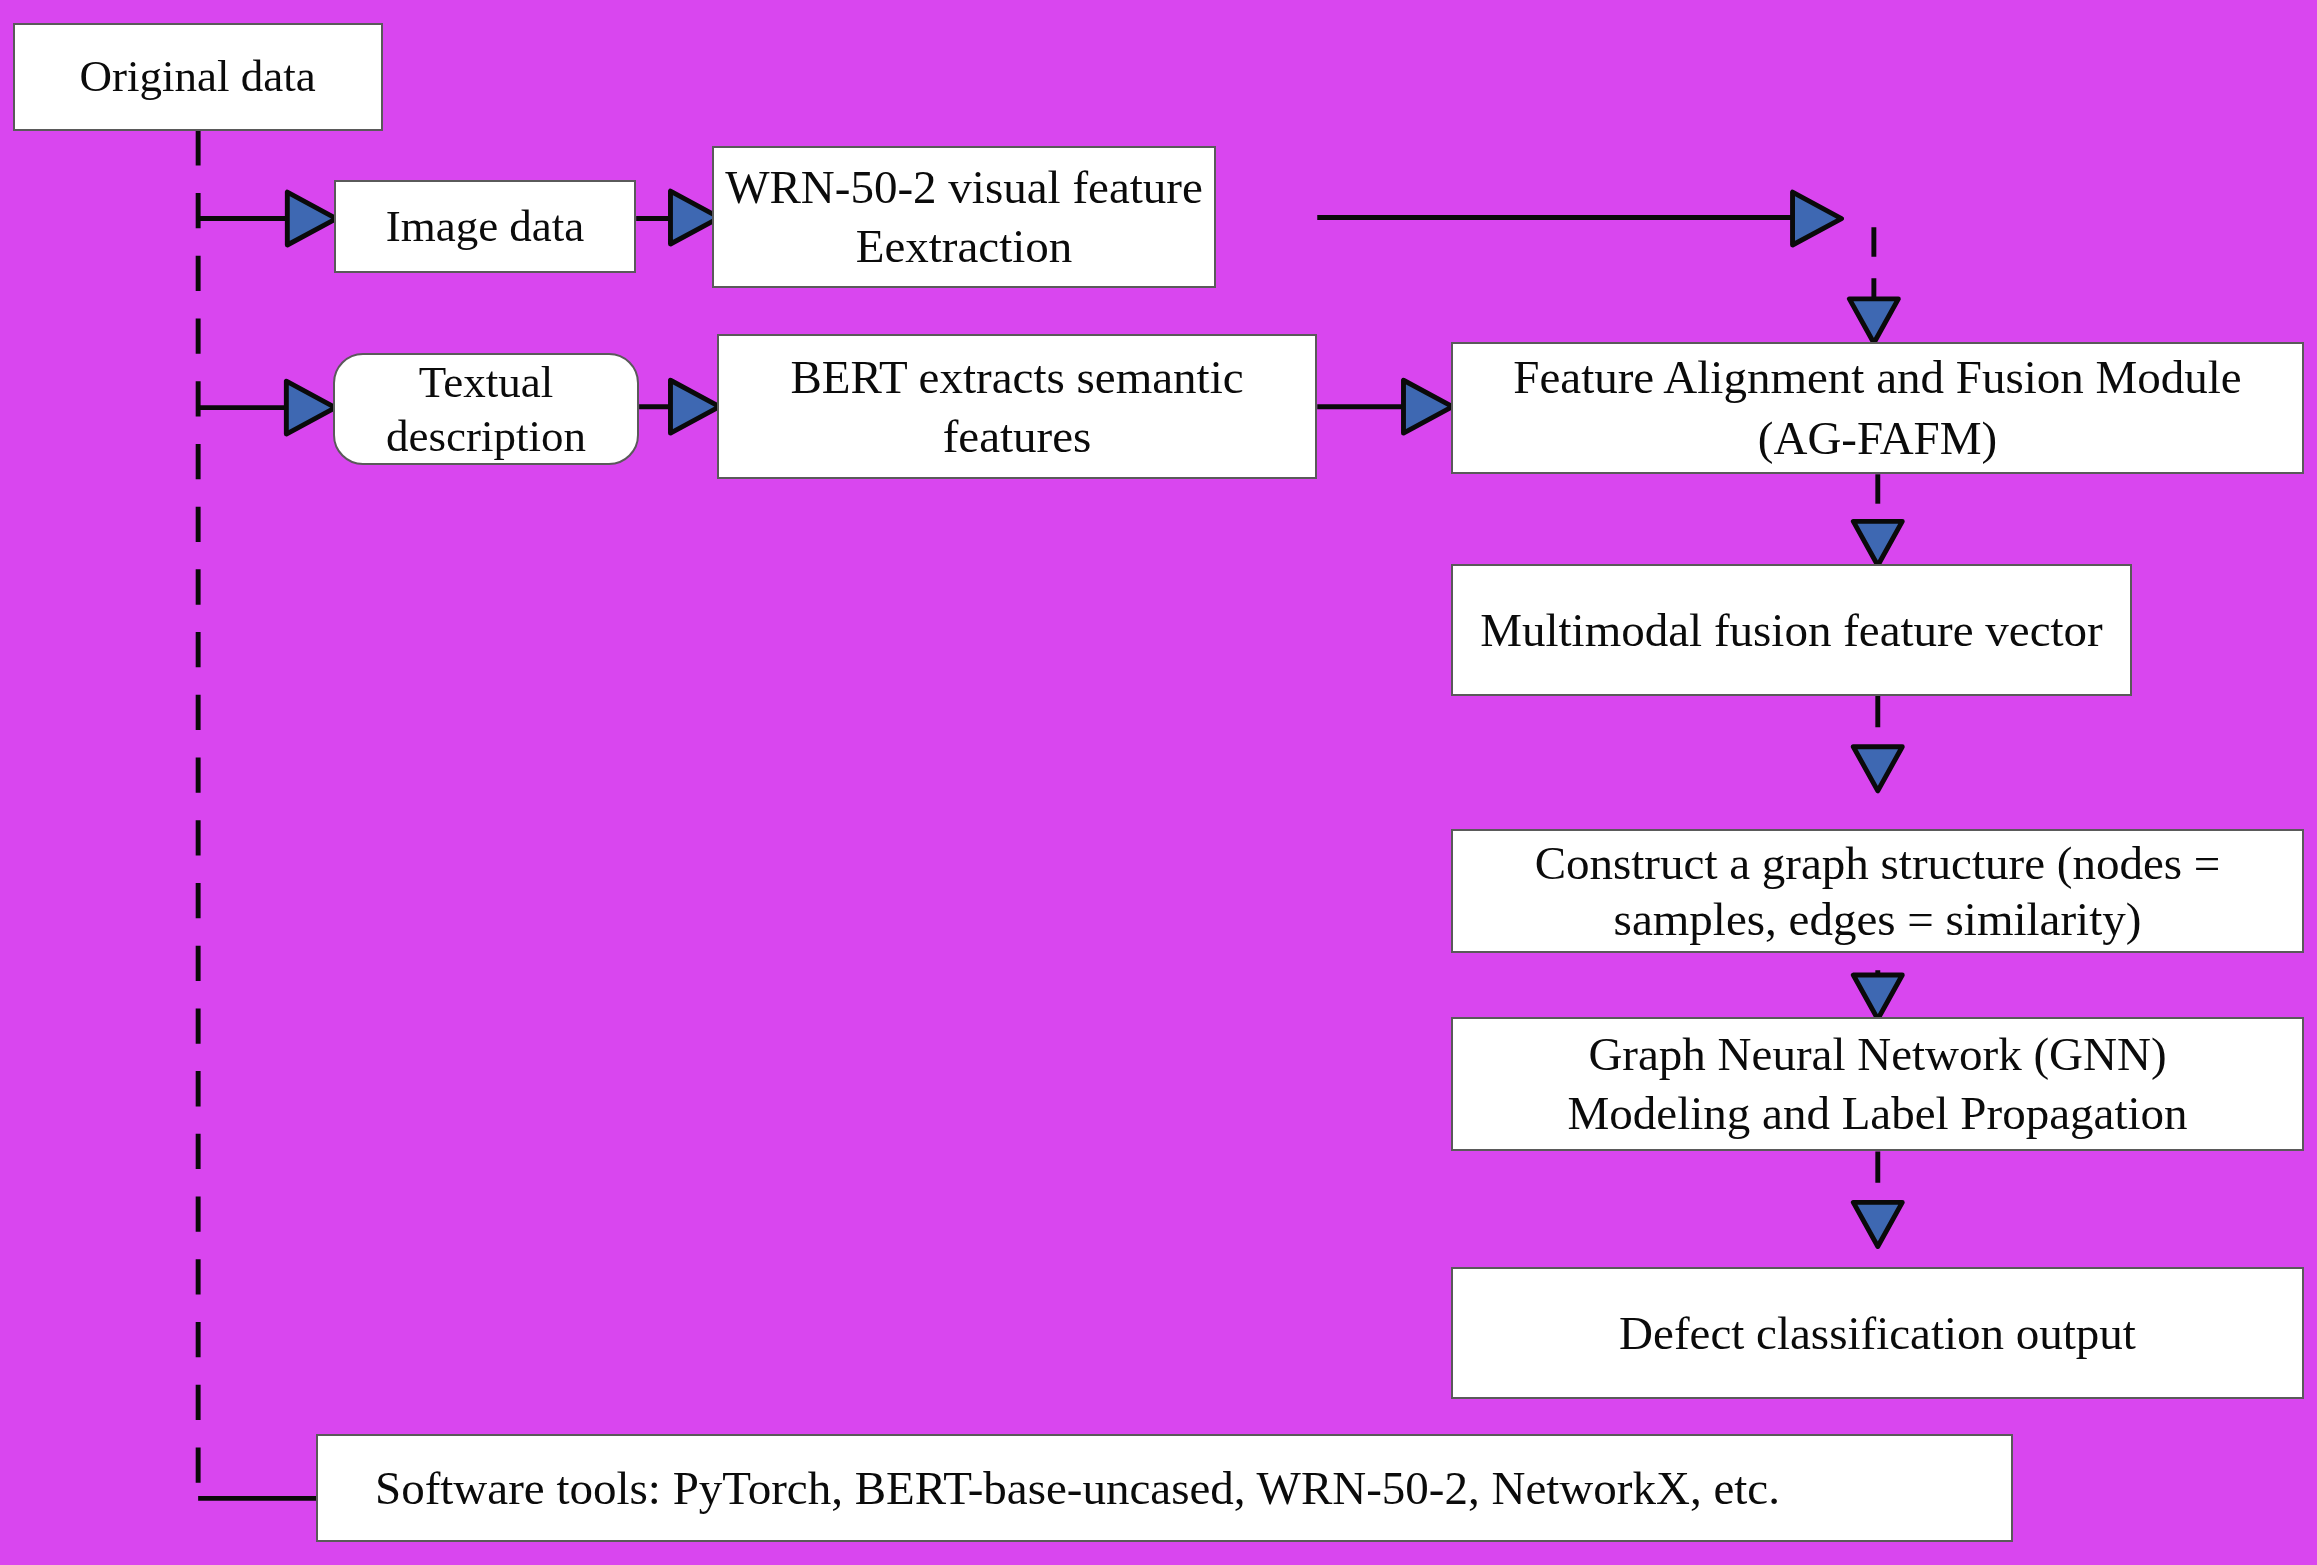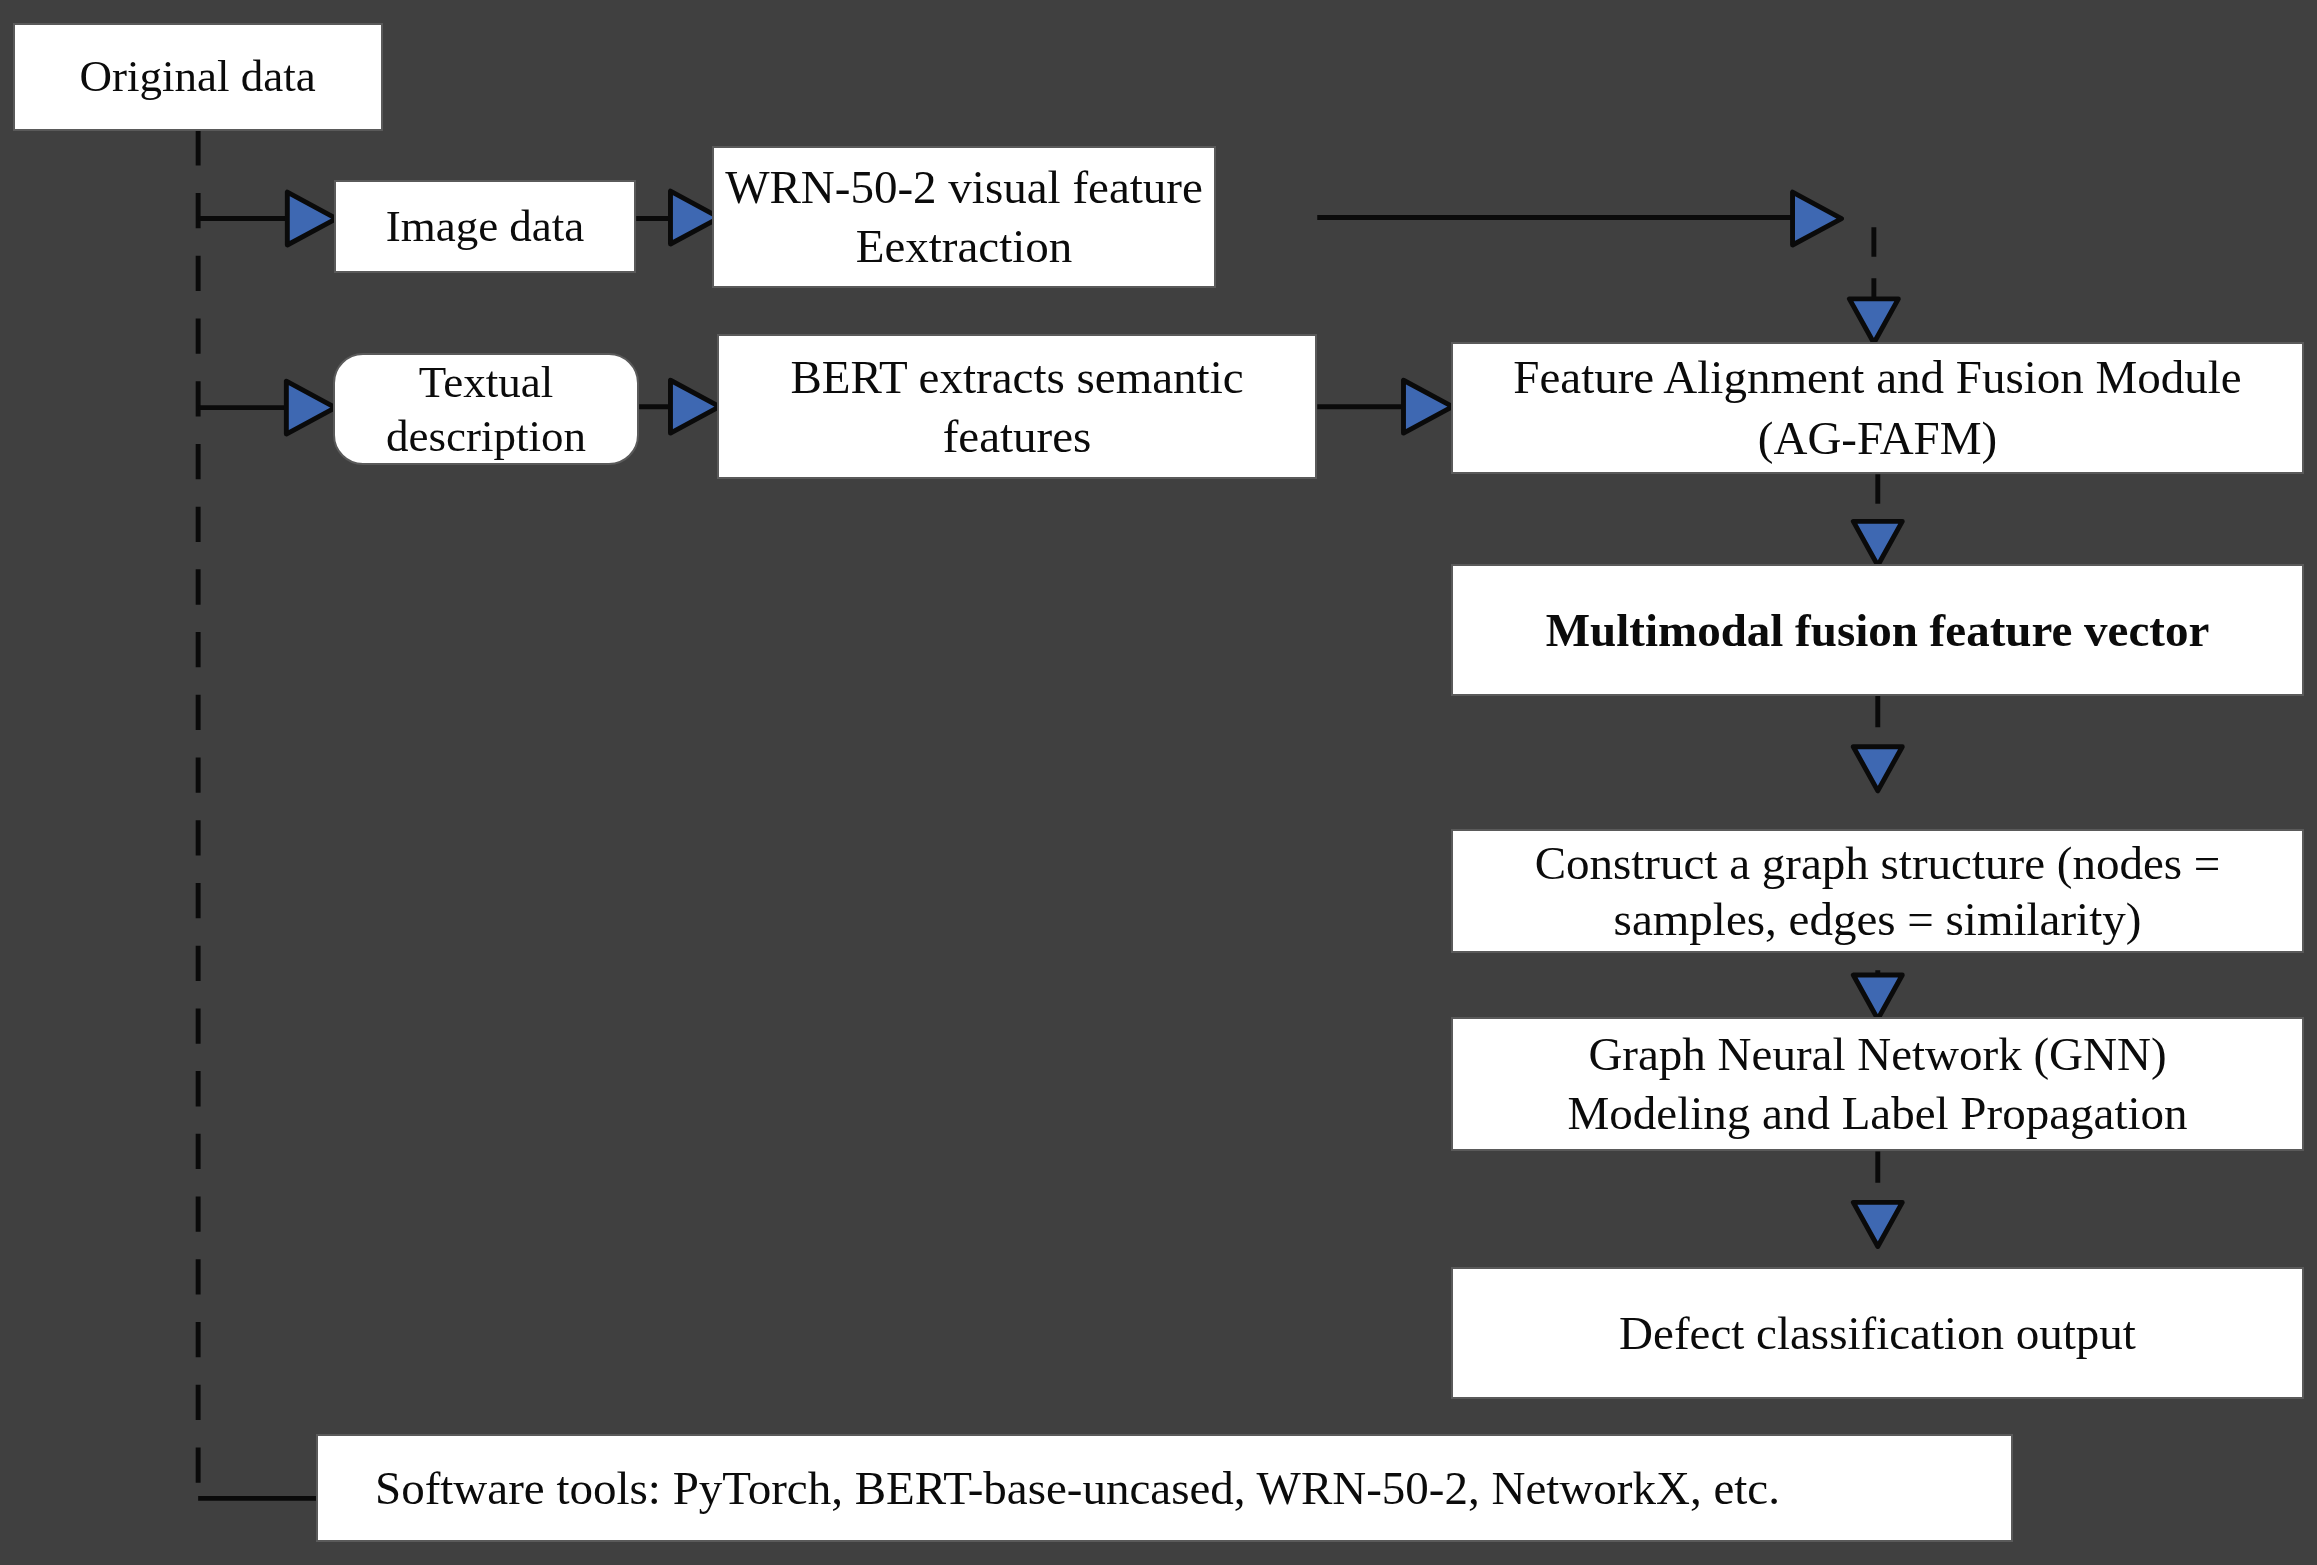--- a/index.html
+++ b/index.html
@@ -1,20 +1,20 @@
 <!DOCTYPE html>
 <html><head>
 <meta charset="utf-8">
 <style>
   html, body { margin: 0; padding: 0; background: #ffffff; }
   #canvas {
     position: relative;
     width: 2317px;
     height: 1565px;
-    background: #404040;
+    background: #d946ef;
     font-family: "Liberation Serif", "DejaVu Serif", serif;
     color: #0b0b0b;
     overflow: hidden;
   }
   #wires {
     position: absolute;
     left: 0; top: 0;
     width: 2317px; height: 1565px;
   }
   .node {
@@ -30,21 +30,21 @@
     white-space: pre-line;
   }
   .f46 { font-size: 45px; }
   .f48 { font-size: 47px; }
   .node-original     { left: 12.7px;   top: 22.5px;   width: 370px;  height: 108px; }
   .node-image        { left: 334px;  top: 180px;  width: 302px;  height: 93px; }
   .node-wrn          { left: 712px;  top: 146px;  width: 504px;  height: 142px; }
   .node-textual      { left: 333px;  top: 353px;  width: 306px;  height: 112px; line-height: 1.2; border-radius: 30px; }
   .node-bert         { left: 717px;  top: 334px;  width: 600px;  height: 145px; }
   .node-fafm         { left: 1451px; top: 342px;  width: 853px;  height: 132px; line-height: 1.3; }
-  .node-multimodal   { left: 1451px; top: 564px;  width: 853px;  height: 132px; font-weight: bold; }
+  .node-multimodal   { left: 1451px; top: 564px;  width: 681px;  height: 132px; }
   .node-construct    { left: 1451px; top: 789px;  width: 853px;  height: 124px; line-height: 1.2; margin-top: 40px; }
   .node-gnn          { left: 1451px; top: 1017px; width: 853px;  height: 134px; line-height: 1.25; }
   .node-defect       { left: 1451px; top: 1245px; width: 853px;  height: 132px; margin-top: 22px; }
   .node-software     { left: 316px;  top: 1434px; width: 1697px; height: 108px;
                        justify-content: flex-start; text-align: left; padding-left: 57px; }
 </style>
 </head>
 <body>
 
 <div id="canvas">

